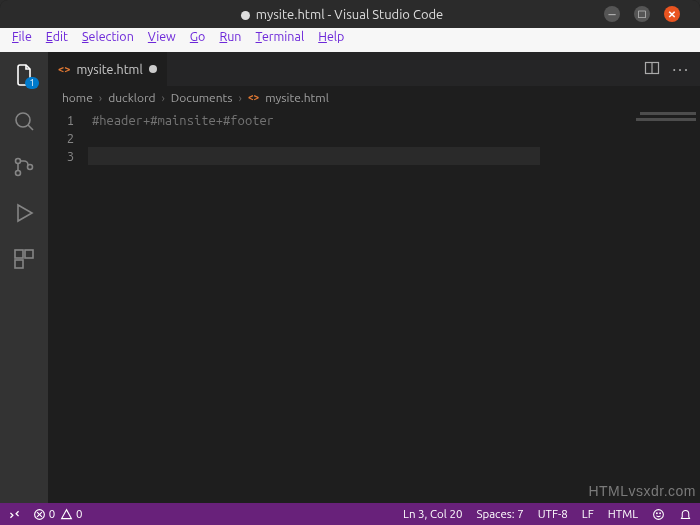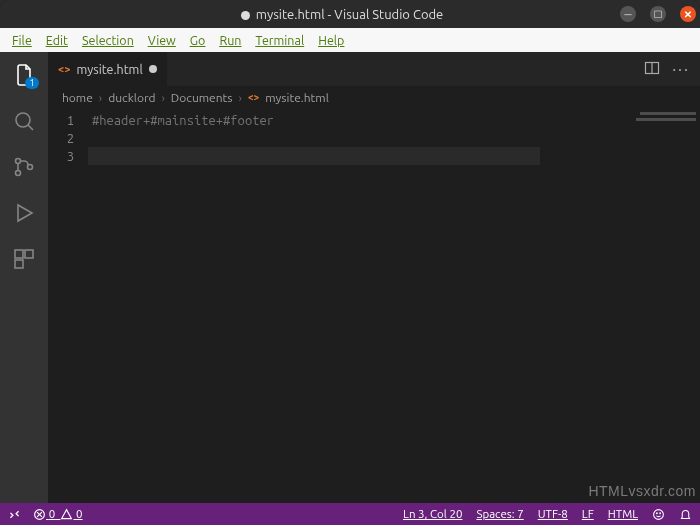--- a/index.html
+++ b/index.html
@@ -1,29 +1,29 @@
 <!DOCTYPE html>
 <html><head>
 <meta charset="utf-8">
 <style>
   * { margin:0; padding:0; box-sizing:border-box; }
   html, body { width:700px; height:525px; overflow:hidden; font-family:"Ubuntu", "Liberation Sans", sans-serif; background:#2b2b2b; }
   .window { width:700px; height:525px; display:flex; flex-direction:column; background:#1e1e1e; border-radius:8px 8px 0 0; overflow:hidden; }
 
   
-  .titlebar { height:28px; background:#2b2b2b; display:flex; align-items:center; justify-content:space-between; padding:0 4px; color:#ddd; font-size:13px; }
+  .titlebar { height:28px; background:#2b2b2b; display:flex; align-items:center; justify-content:space-between; padding:0 20px; color:#ddd; font-size:13px; }
   .titlebar .title-left { width:60px; }
   .titlebar .title { flex:1; text-align:center; }
   .titlebar .dot { display:inline-block; width:9px; height:9px; border-radius:50%; background:#ddd; margin-right:6px; vertical-align:middle; }
   .win-controls { display:flex; gap:14px; align-items:center; }
   .win-btn { width:16px; height:16px; border-radius:50%; background:#555; display:flex; align-items:center; justify-content:center; color:#ddd; font-size:10px; }
   .win-btn.close { background:#e95420; color:#fff; font-weight:bold; }
 
   
-  .menubar { height:24px; background:#f7f7f7; display:flex; align-items:center; padding:0 6px; font-size:12.5px; color:#4d7c0f; gap:2px;text-decoration:underline; }
+  .menubar { height:24px; background:#f7f7f7; display:flex; align-items:flex-start; padding:0 6px; font-size:12.5px; color:#6d28d9; gap:2px; }
   .menubar .menu-item { padding:1px 6px; }
   .menubar .menu-item u { text-decoration:underline; }
 
   
   .bodyrow { flex:1; display:flex; min-height:0; }
 
   
   .activitybar { width:48px; background:#333333; display:flex; flex-direction:column; align-items:center; padding-top:10px; gap:20px; }
   .act-icon { width:26px; height:26px; display:flex; align-items:center; justify-content:center; color:#858585; }
   .act-icon.active { color:#fff; }
@@ -54,21 +54,21 @@
   .current-line-bg { position:absolute; left:0; right:90px; top:39px; height:18px; background:#2a2a2a; }
   .minimap { width:70px; background:#1e1e1e; position:relative; }
   .minimap-mark { position:absolute; top:4px; right:4px; width:56px; height:3px; background:#4d4d4d; }
   .minimap-mark.m2 { top:10px; width:60px; }
   .code-op { color:#737373; }
   .bracket1 { color:#ffd700; }
   .placeholder-box { display:inline-block; background:#3a3a3a; padding:0 1px; color:#d4d4d4; }
   .caret { display:inline-block; width:1px; height:14px; background:#aeafad; vertical-align:middle; margin-left:1px; }
 
   
-  .remotebar { height:22px; background:#68217a; display:flex; align-items:center; padding:0 8px; color:#fff; font-size:11.5px; gap:12px;text-decoration:underline; }
+  .remotebar { height:22px; background:#68217a; display:flex; align-items:center; padding:0 8px; color:#fff; font-size:11.5px; gap:12px; }
   .remotebar .right { margin-left:auto; display:flex; gap:14px; align-items:center; }
   .remotebar svg { width:13px; height:13px; vertical-align:middle; }
   .greenbtn { position:relative; }
   .greenbtn::before { content:""; position:absolute; left:-8px; top:-3px; bottom:-3px; width:30px; background:#16825d; z-index:-1; }
 
   .watermark { position:absolute; right:4px; bottom:26px; font-size:14px; color:#7a7a7a; font-family:sans-serif; letter-spacing:0.5px;}
 </style>
 </head>
 <body>
 

